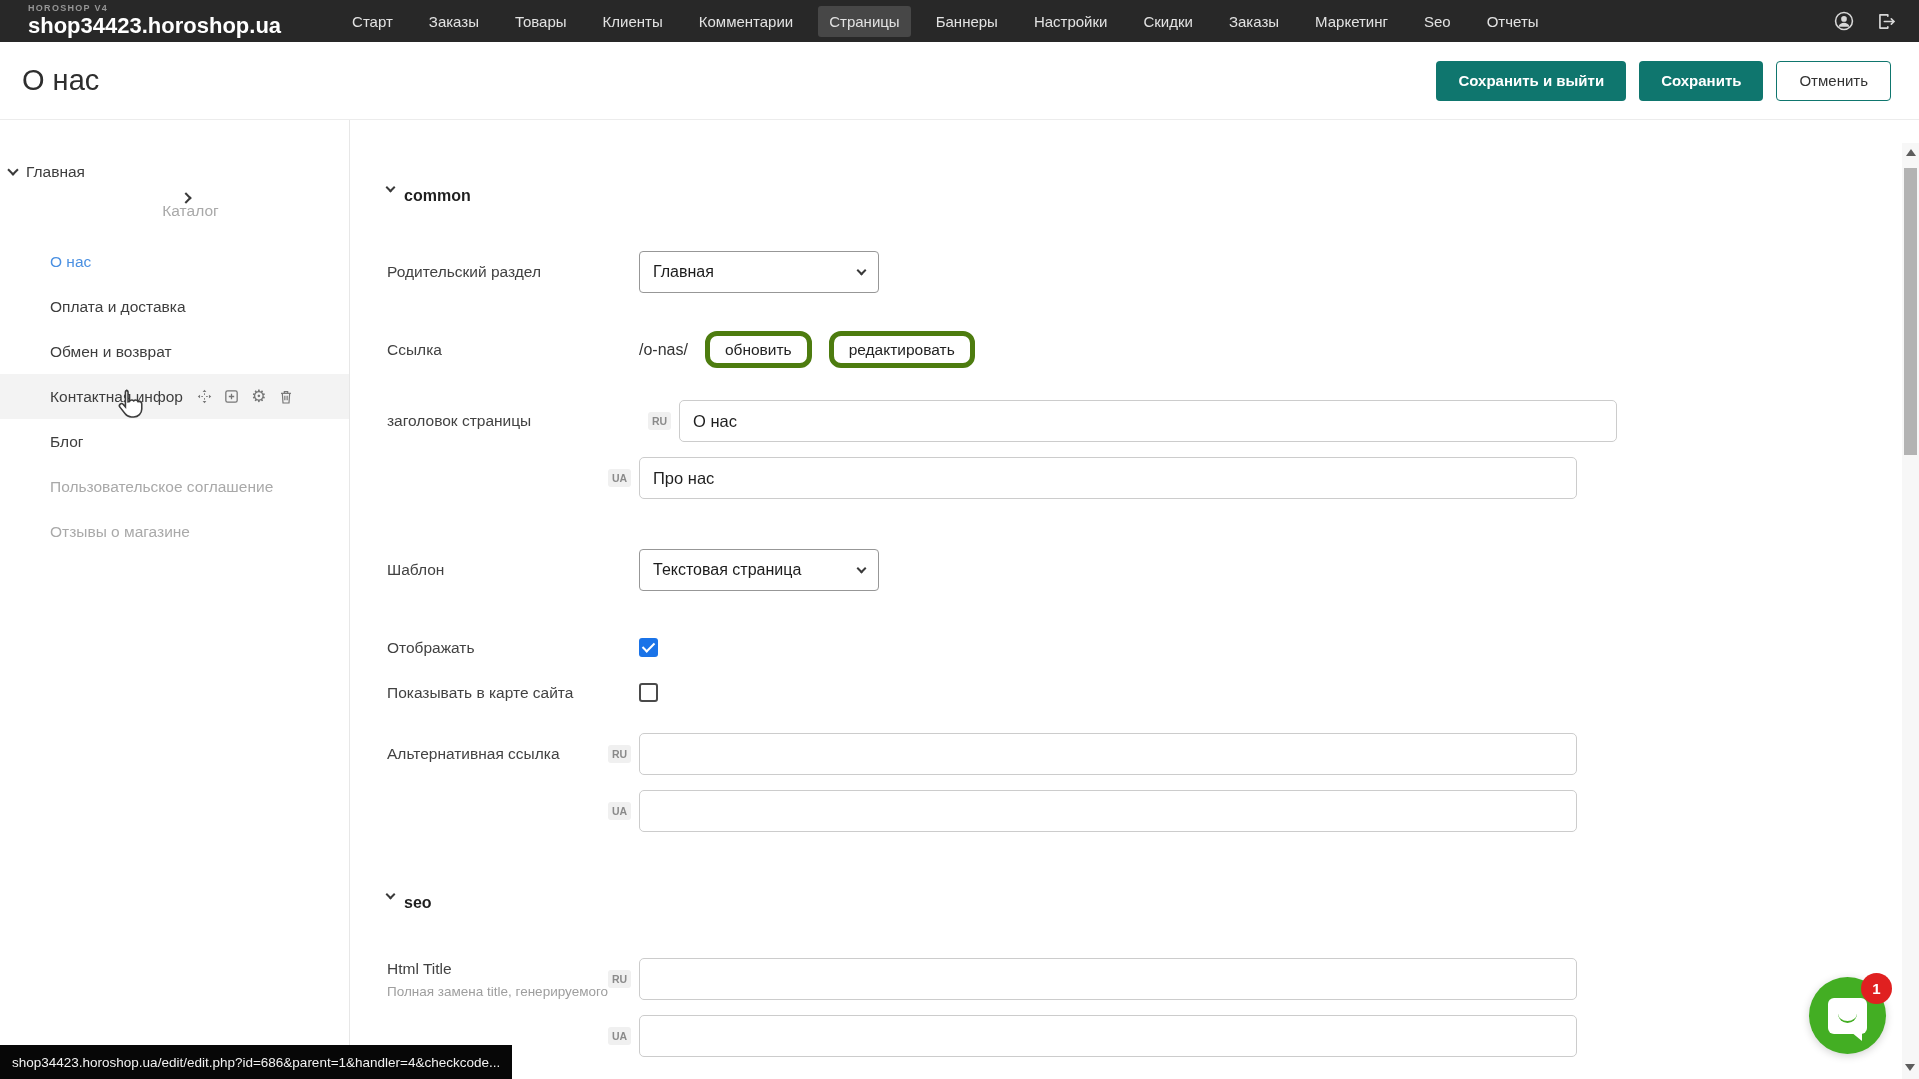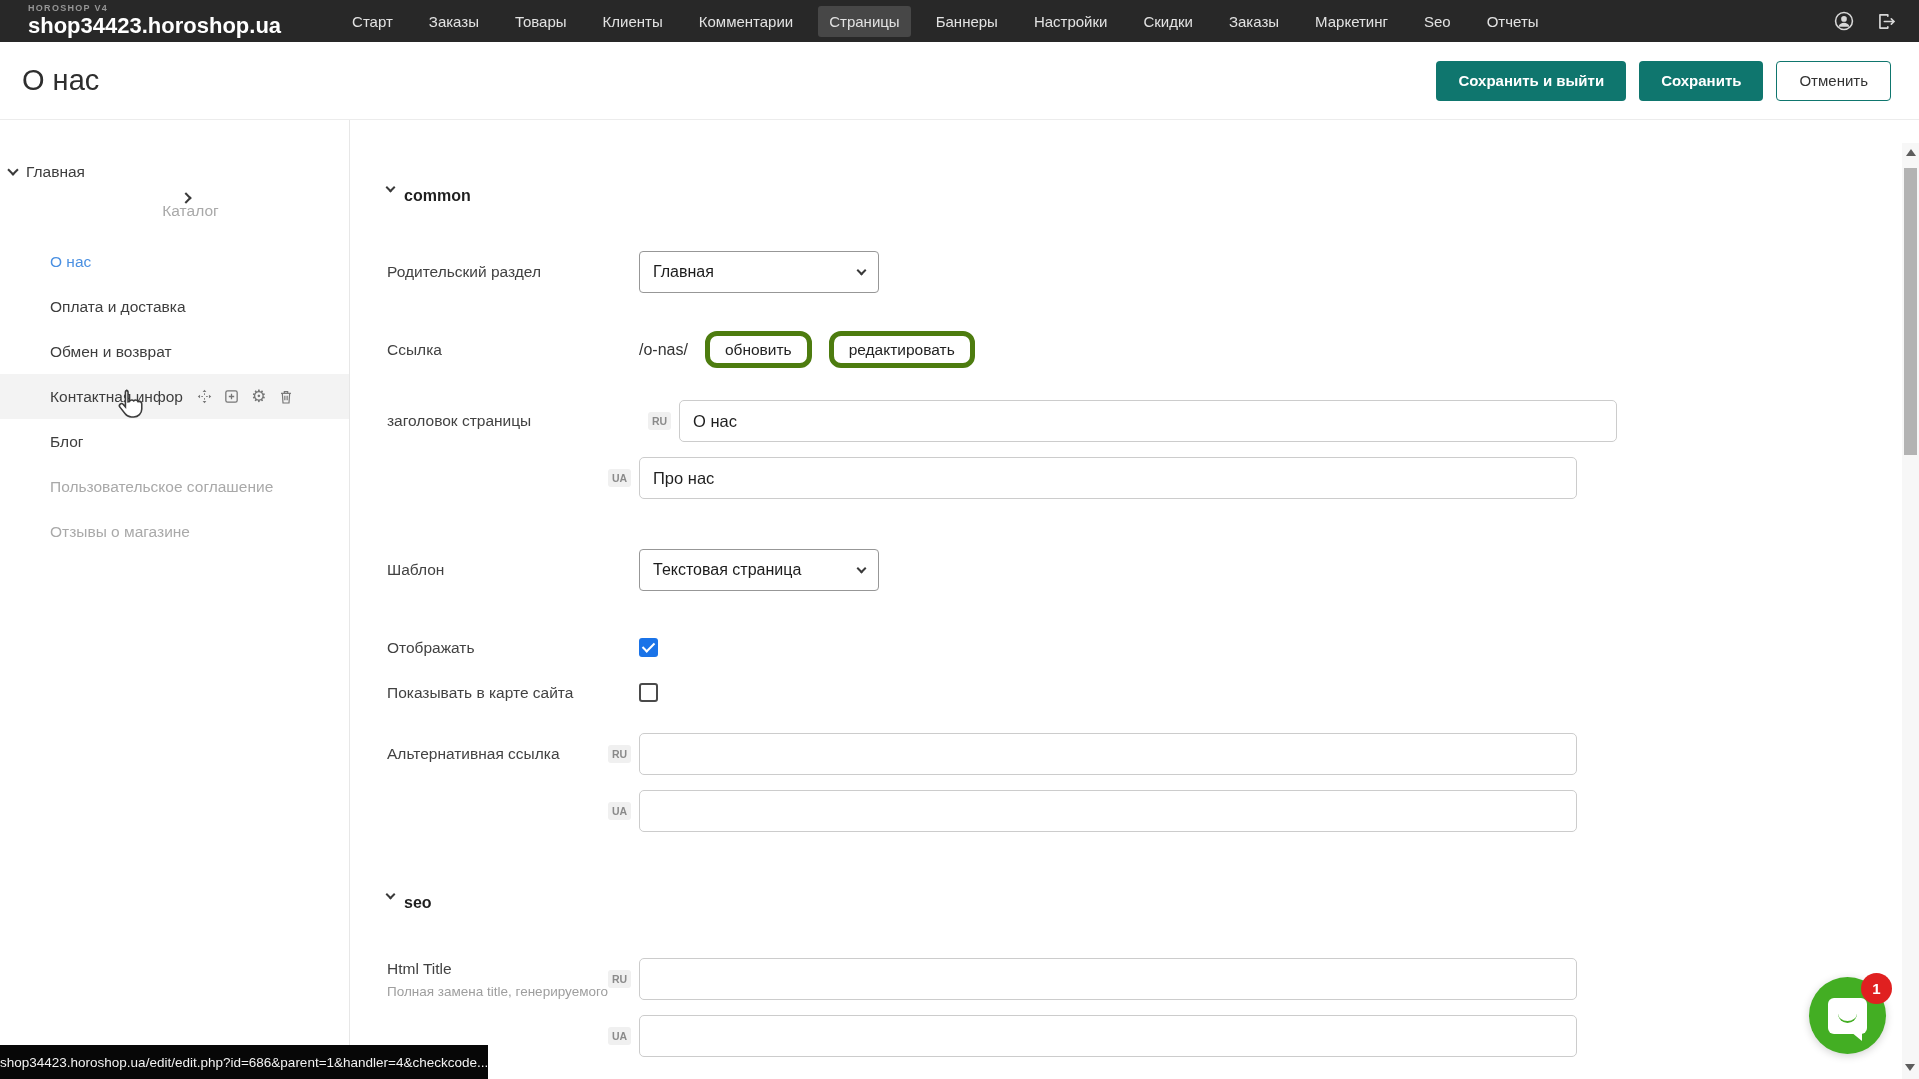--- a/index.html
+++ b/index.html
@@ -85,21 +85,21 @@
   
   .scrollbar { position:absolute; right:0; top:143px; bottom:0; width:17px; background:#f7f7f7; z-index:55; }
   .sb-arrow { width:0; height:0; border-left:5px solid transparent; border-right:5px solid transparent;
               margin:6px auto 0; cursor:pointer; }
   .sb-arrow.up { border-bottom:7px solid #5d5d5d; }
   .sb-arrow.down { border-top:7px solid #5d5d5d; position:absolute; bottom:8px; left:3px; margin:0; }
   .sb-thumb { position:absolute; top:25px; left:2px; right:2px; height:287px; background:#b3b3b3; cursor:pointer; }
 
   
   .status-bar { position:absolute; left:0; bottom:0; height:34px; background:#070707; color:#f2f2f2;
-                display:flex; align-items:center; padding:0 0; font-size:13.5px; z-index:70; }
+                display:flex; align-items:center; padding:0 12px; font-size:13.5px; z-index:70; }
 
   
   .chat-btn { position:absolute; right:33px; bottom:25px; width:77px; height:77px; border-radius:50%;
               background:#43ae23; z-index:65; display:flex; align-items:center; justify-content:center;
               cursor:pointer; box-shadow:0 2px 8px rgba(0,0,0,.18); }
   .chat-icon { width:39px; height:36px; background:#fff; border-radius:6px; position:relative; }
   .chat-icon::before { content:""; position:absolute; bottom:-7px; right:5px; border-left:11px solid transparent;
                        border-top:9px solid #fff; }
   .chat-icon::after { content:""; position:absolute; left:10px; top:14px; width:19px; height:9px;
                       border-bottom:2.5px solid #43ae23; border-radius:0 0 10px 10px; }

